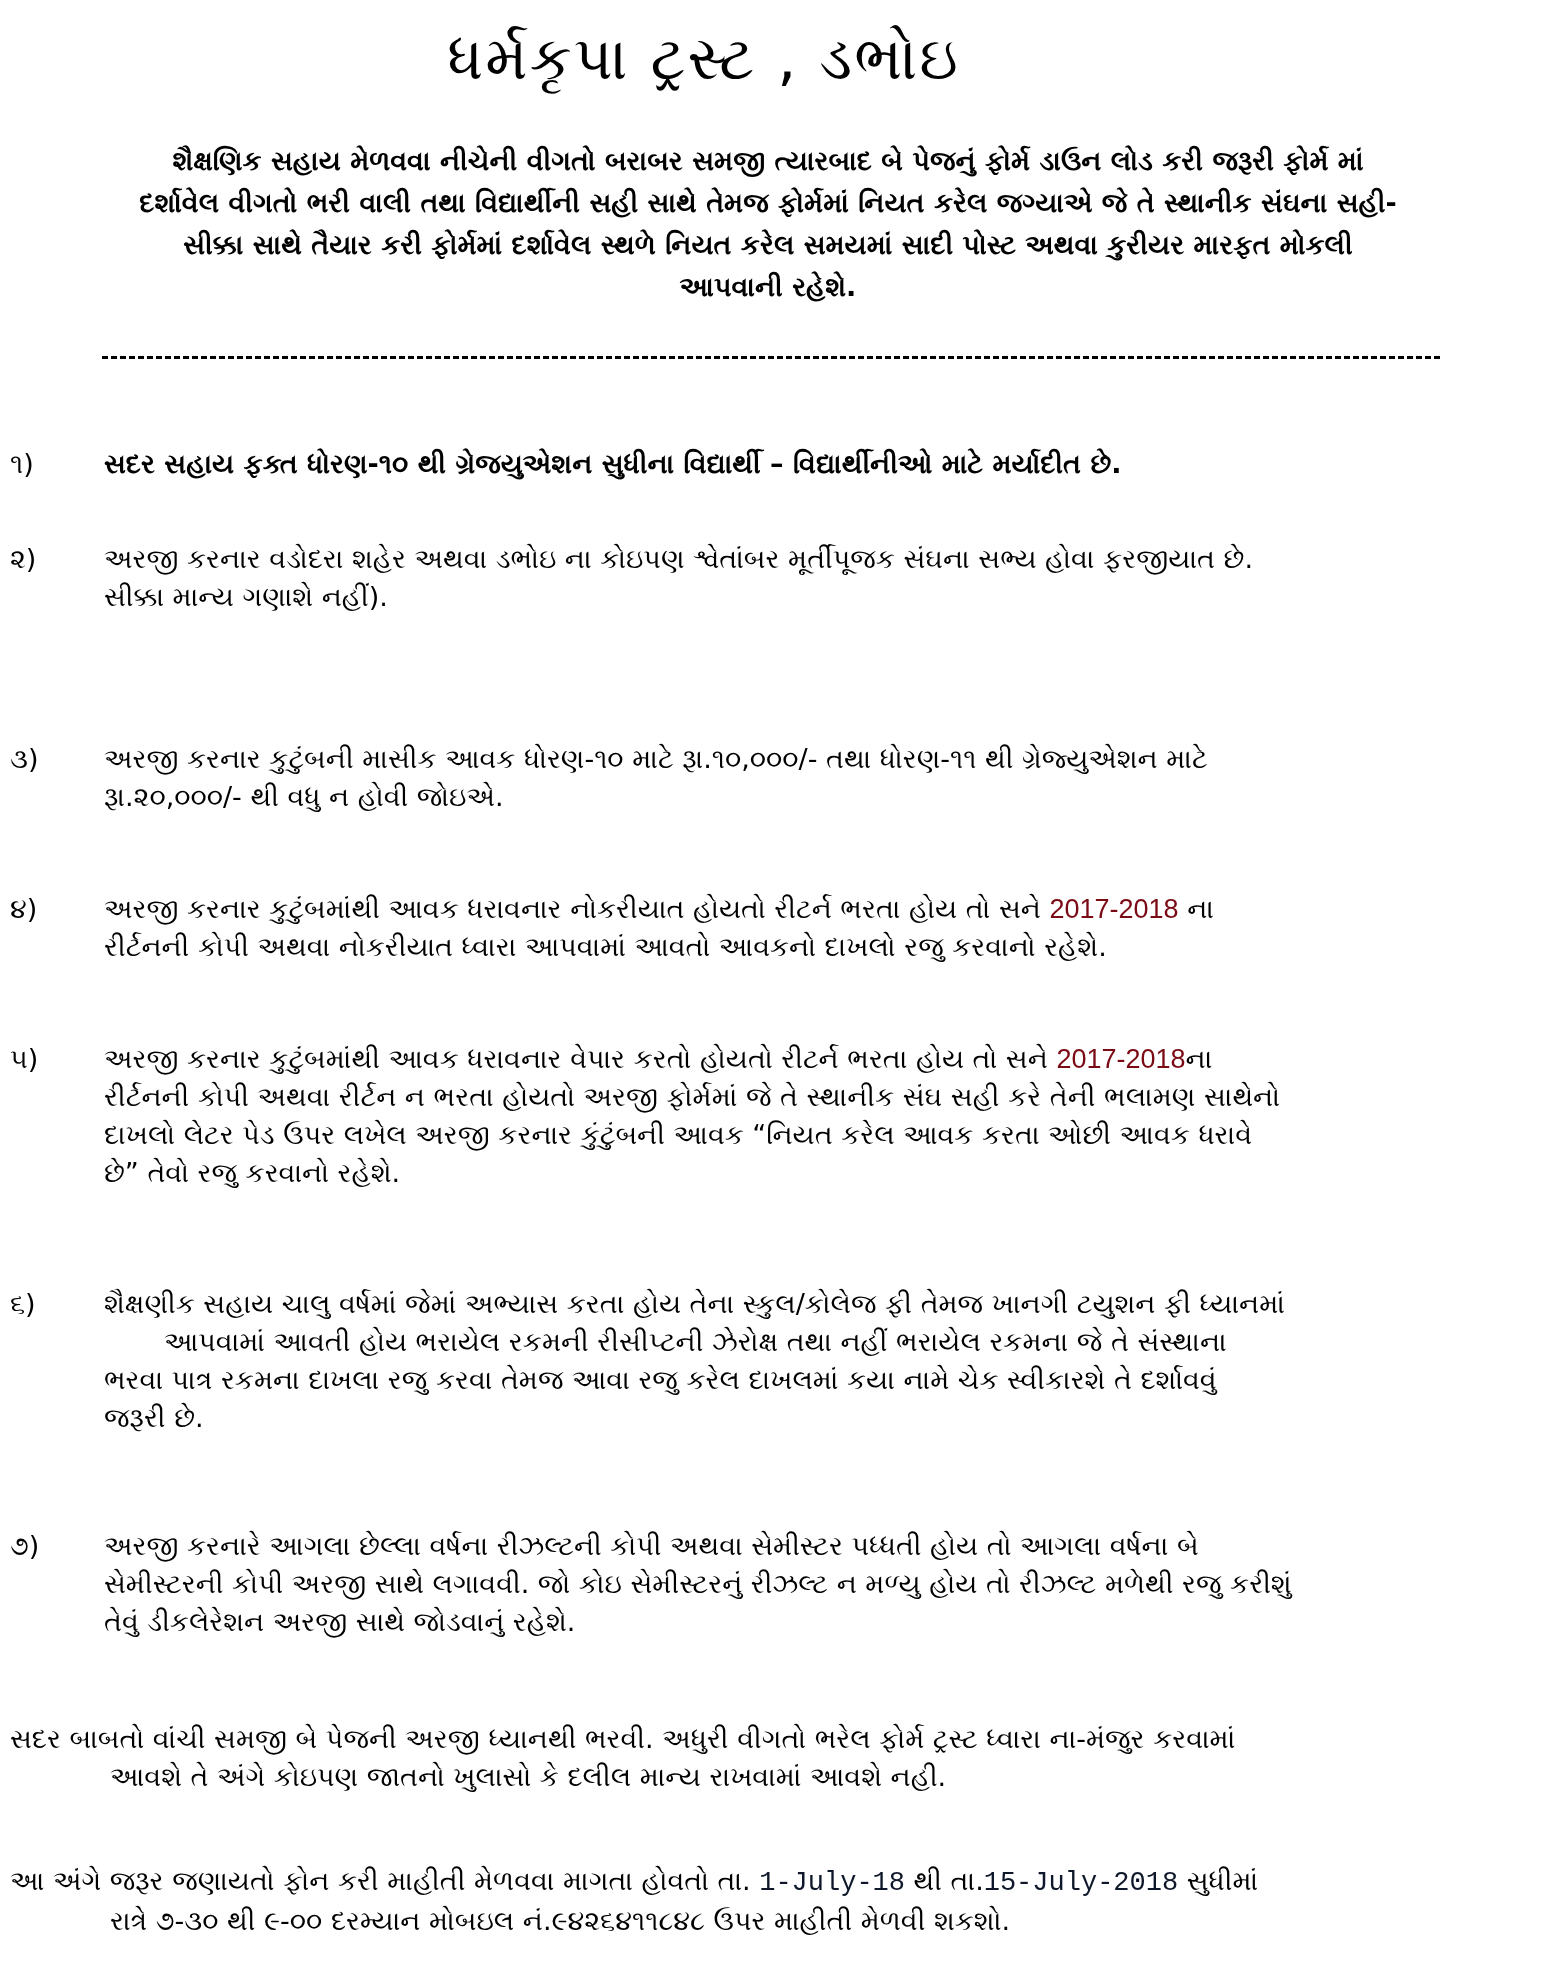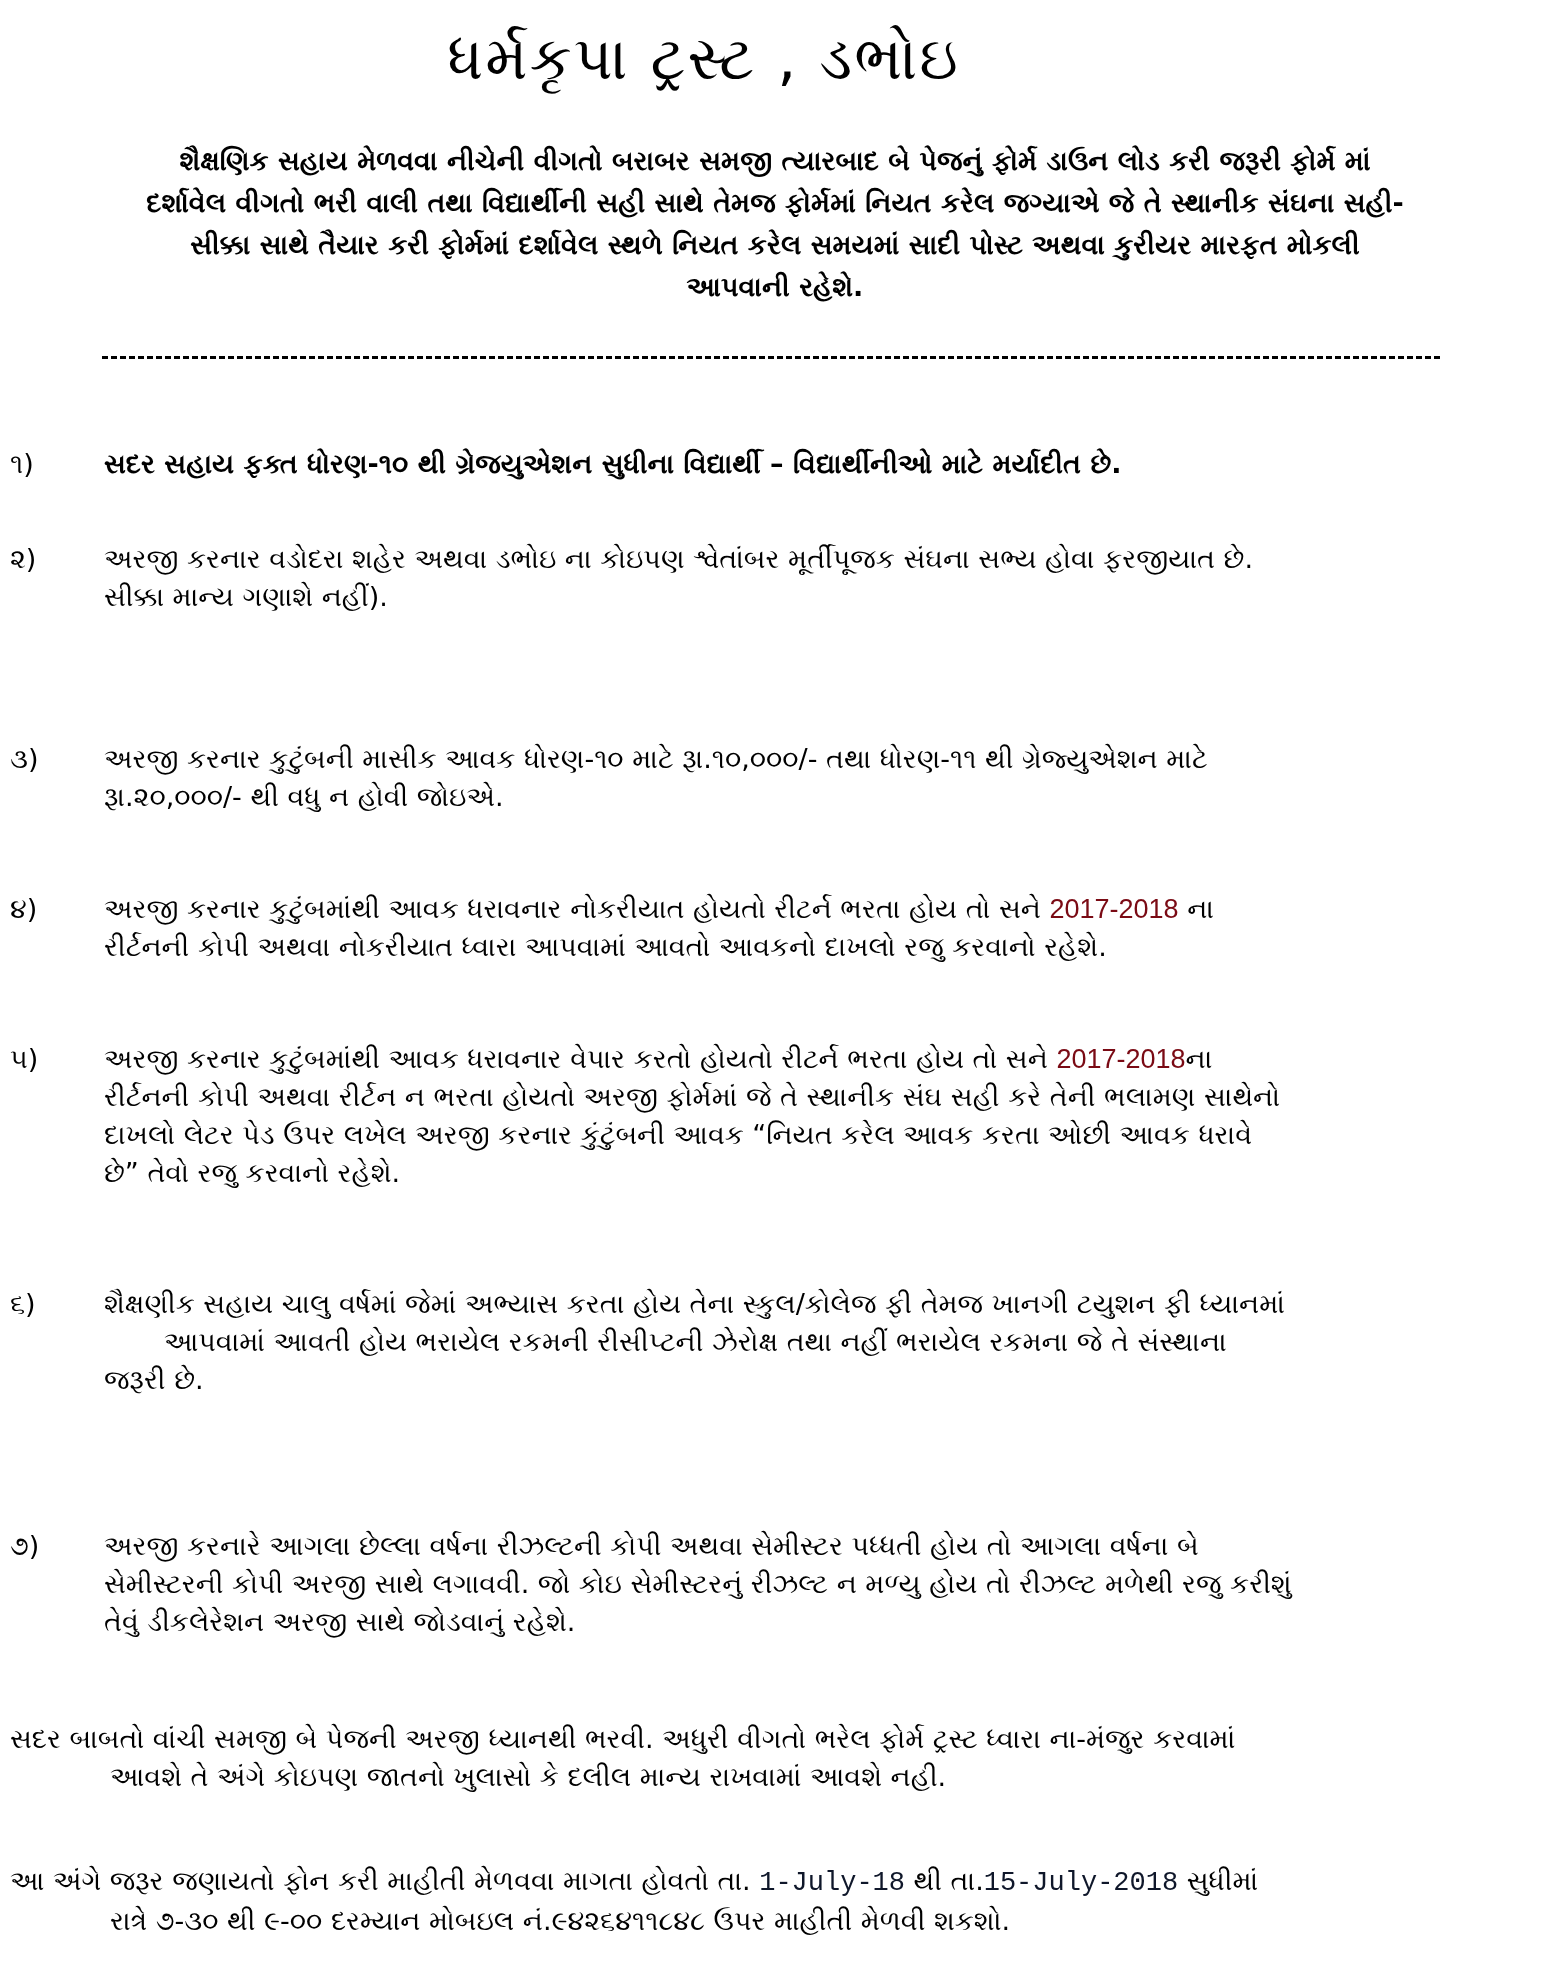--- a/index.html
+++ b/index.html
@@ -15,21 +15,21 @@
       position: absolute;
       top: 18px; left: 0; width: 1407px;
       text-align: center;
       font-size: 60px;
       font-weight: normal;
       letter-spacing: 2px;
       line-height: 80px;
     }
     .intro {
       position: absolute;
-      top: 140px; left: 60px; width: 1430px;
+      top: 140px; left: 53px; width: 1430px;
       text-align: center;
       font-size: 27px;
       font-weight: bold;
       line-height: 42px;
     }
     .divider {
       position: absolute;
       top: 356px; left: 102px; width: 1338px;
       border-top: 3px dashed #000;
     }
@@ -114,20 +114,21 @@
     <span class="line">દાખલો લેટર પેડ ઉપર લખેલ અરજી કરનાર કુંટુંબની આવક “નિયત કરેલ આવક કરતા ઓછી આવક ધરાવે</span>
     <span class="line">છે” તેવો રજુ કરવાનો રહેશે.</span>
   </div>
 </div>
 
 <div class="item" style="top:1285px;">
   <span class="num">૬)</span>
   <div class="txt">
     <span class="line">શૈક્ષણીક સહાય ચાલુ વર્ષમાં જેમાં અભ્યાસ કરતા હોય તેના સ્કુલ/કોલેજ ફી તેમજ ખાનગી ટયુશન ફી ધ્યાનમાં</span>
     <span class="line indent">આપવામાં આવતી હોય ભરાયેલ રકમની રીસીપ્ટની ઝેરોક્ષ તથા નહીં ભરાયેલ રકમના જે તે સંસ્થાના</span>
+    <span class="line">ભરવા પાત્ર રકમના દાખલા રજુ કરવા તેમજ આવા રજુ કરેલ દાખલમાં કયા નામે ચેક સ્વીકારશે તે દર્શાવવું</span>
     <span class="line">જરૂરી છે.</span>
   </div>
 </div>
 
 <div class="item" style="top:1527px;">
   <span class="num">૭)</span>
   <div class="txt">
     <span class="line">અરજી કરનારે આગલા છેલ્લા વર્ષના રીઝલ્ટની કોપી અથવા સેમીસ્ટર પધ્ધતી હોય તો આગલા વર્ષના બે</span>
     <span class="line">સેમીસ્ટરની કોપી અરજી સાથે લગાવવી. જો કોઇ સેમીસ્ટરનું રીઝલ્ટ ન મળ્યુ હોય તો રીઝલ્ટ મળેથી રજુ કરીશું</span>
     <span class="line">તેવું ડીકલેરેશન અરજી સાથે જોડવાનું રહેશે.</span>

